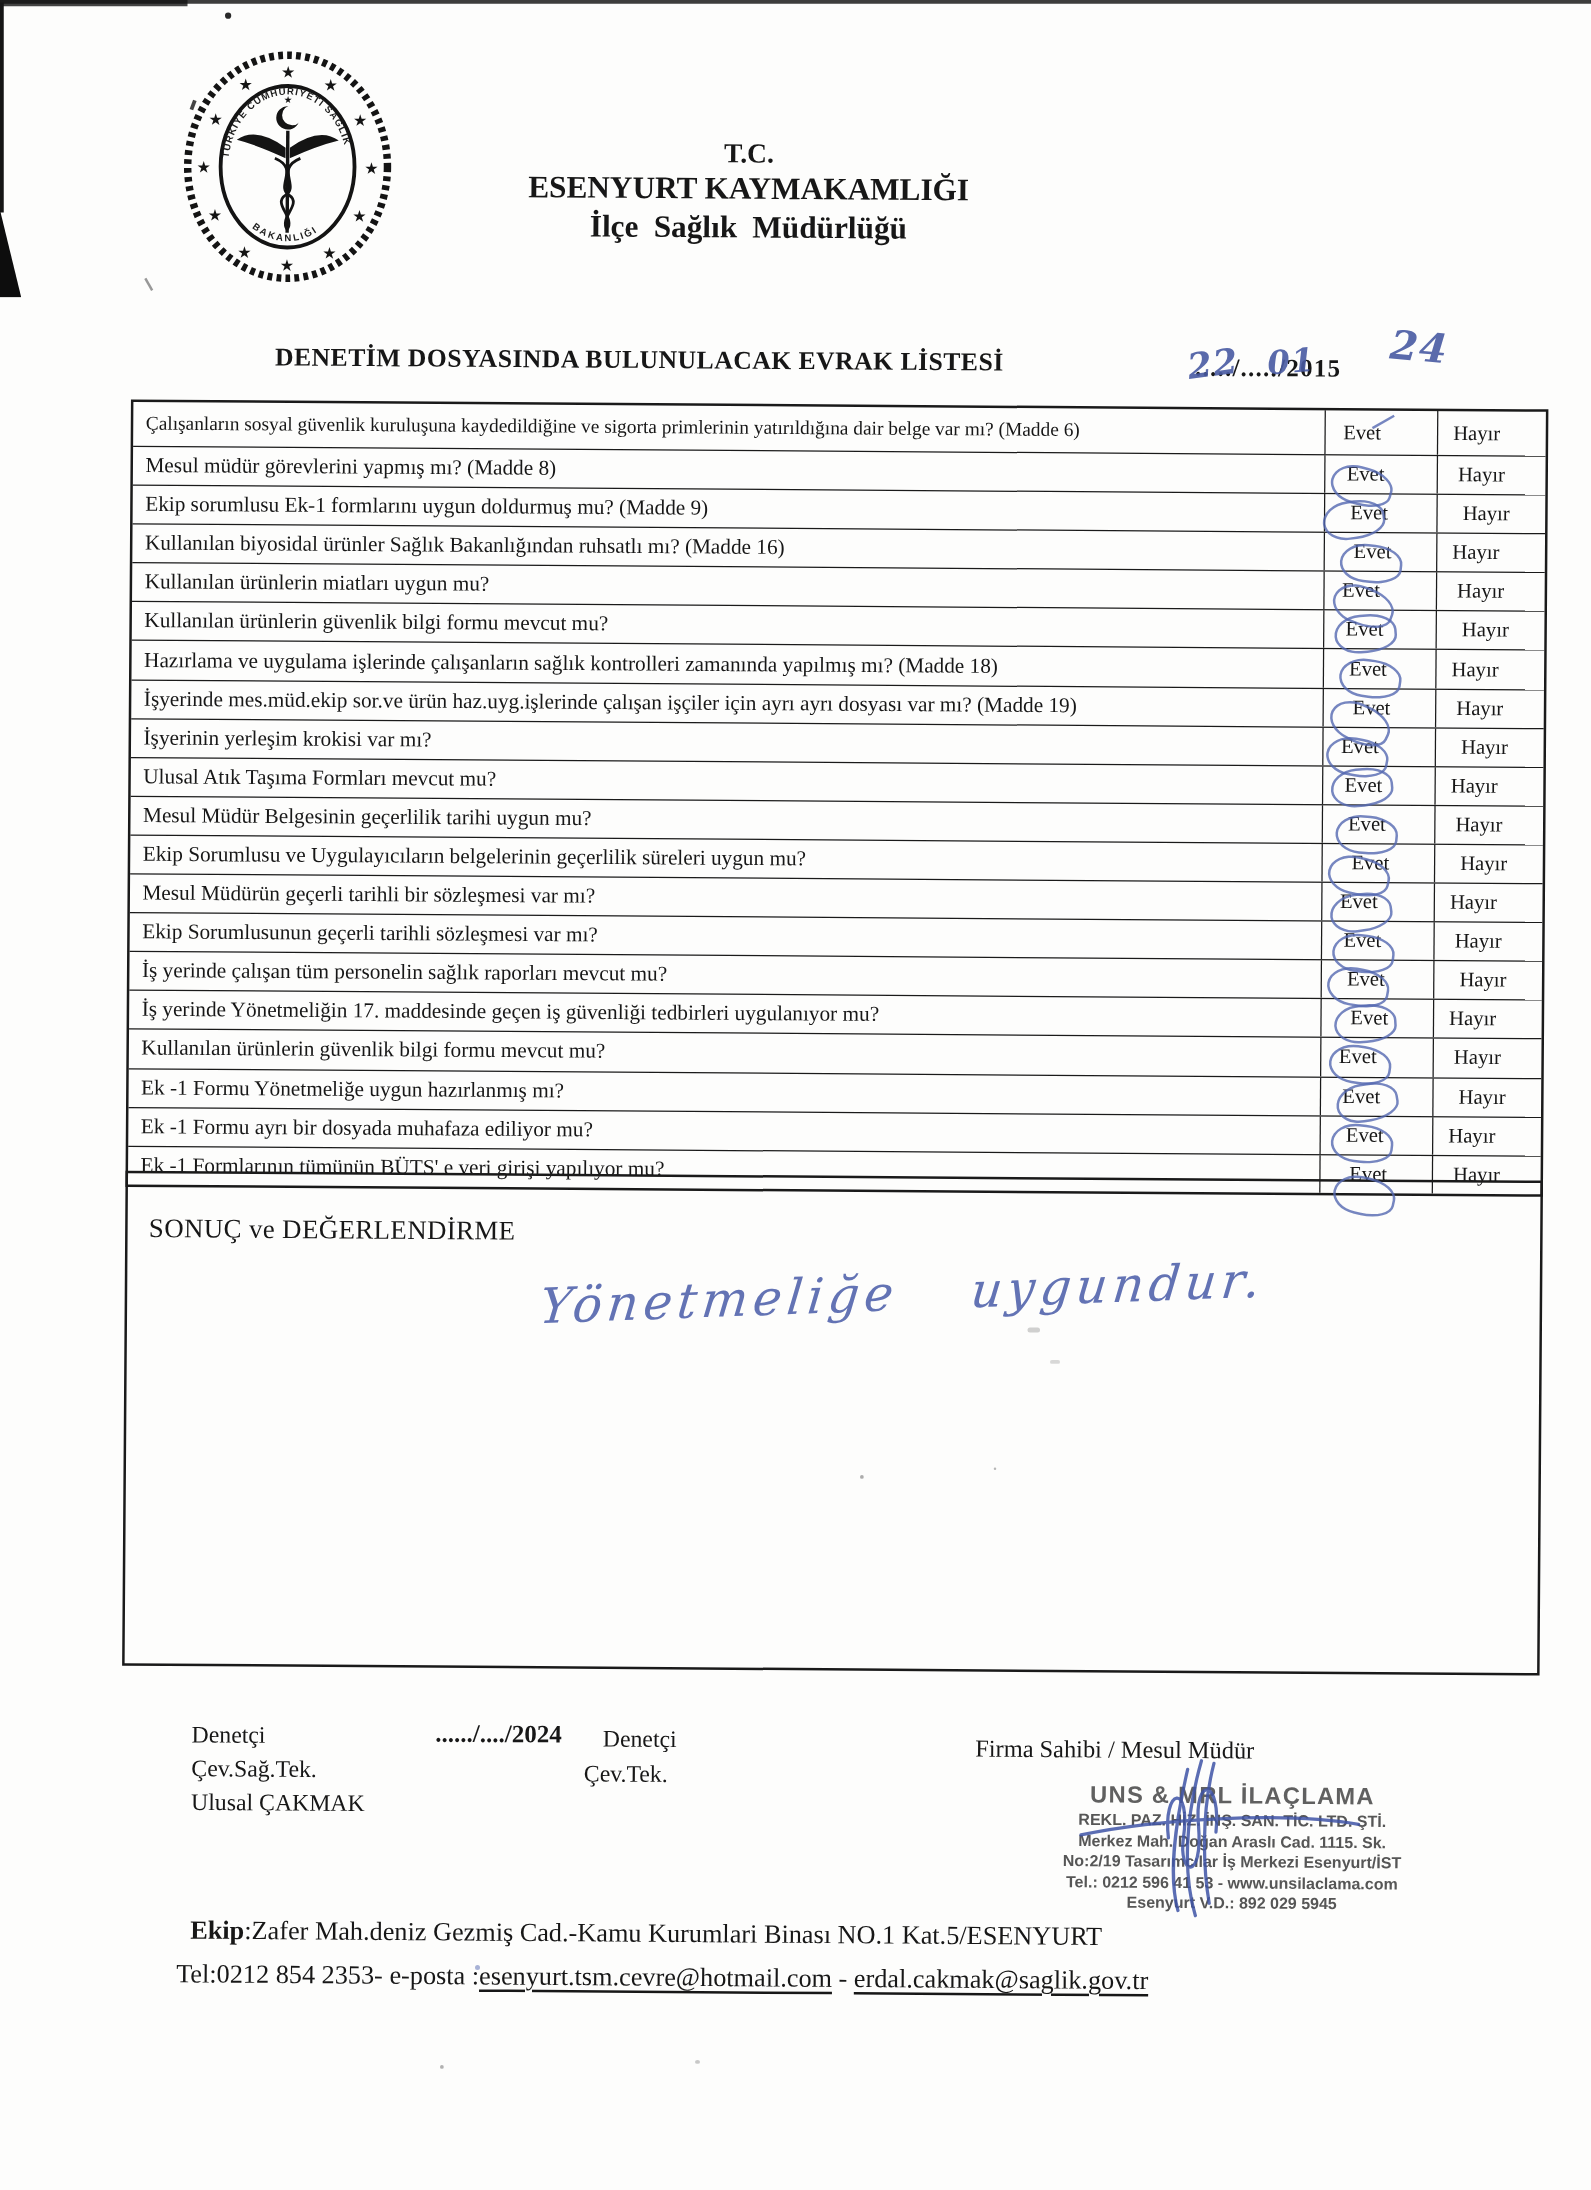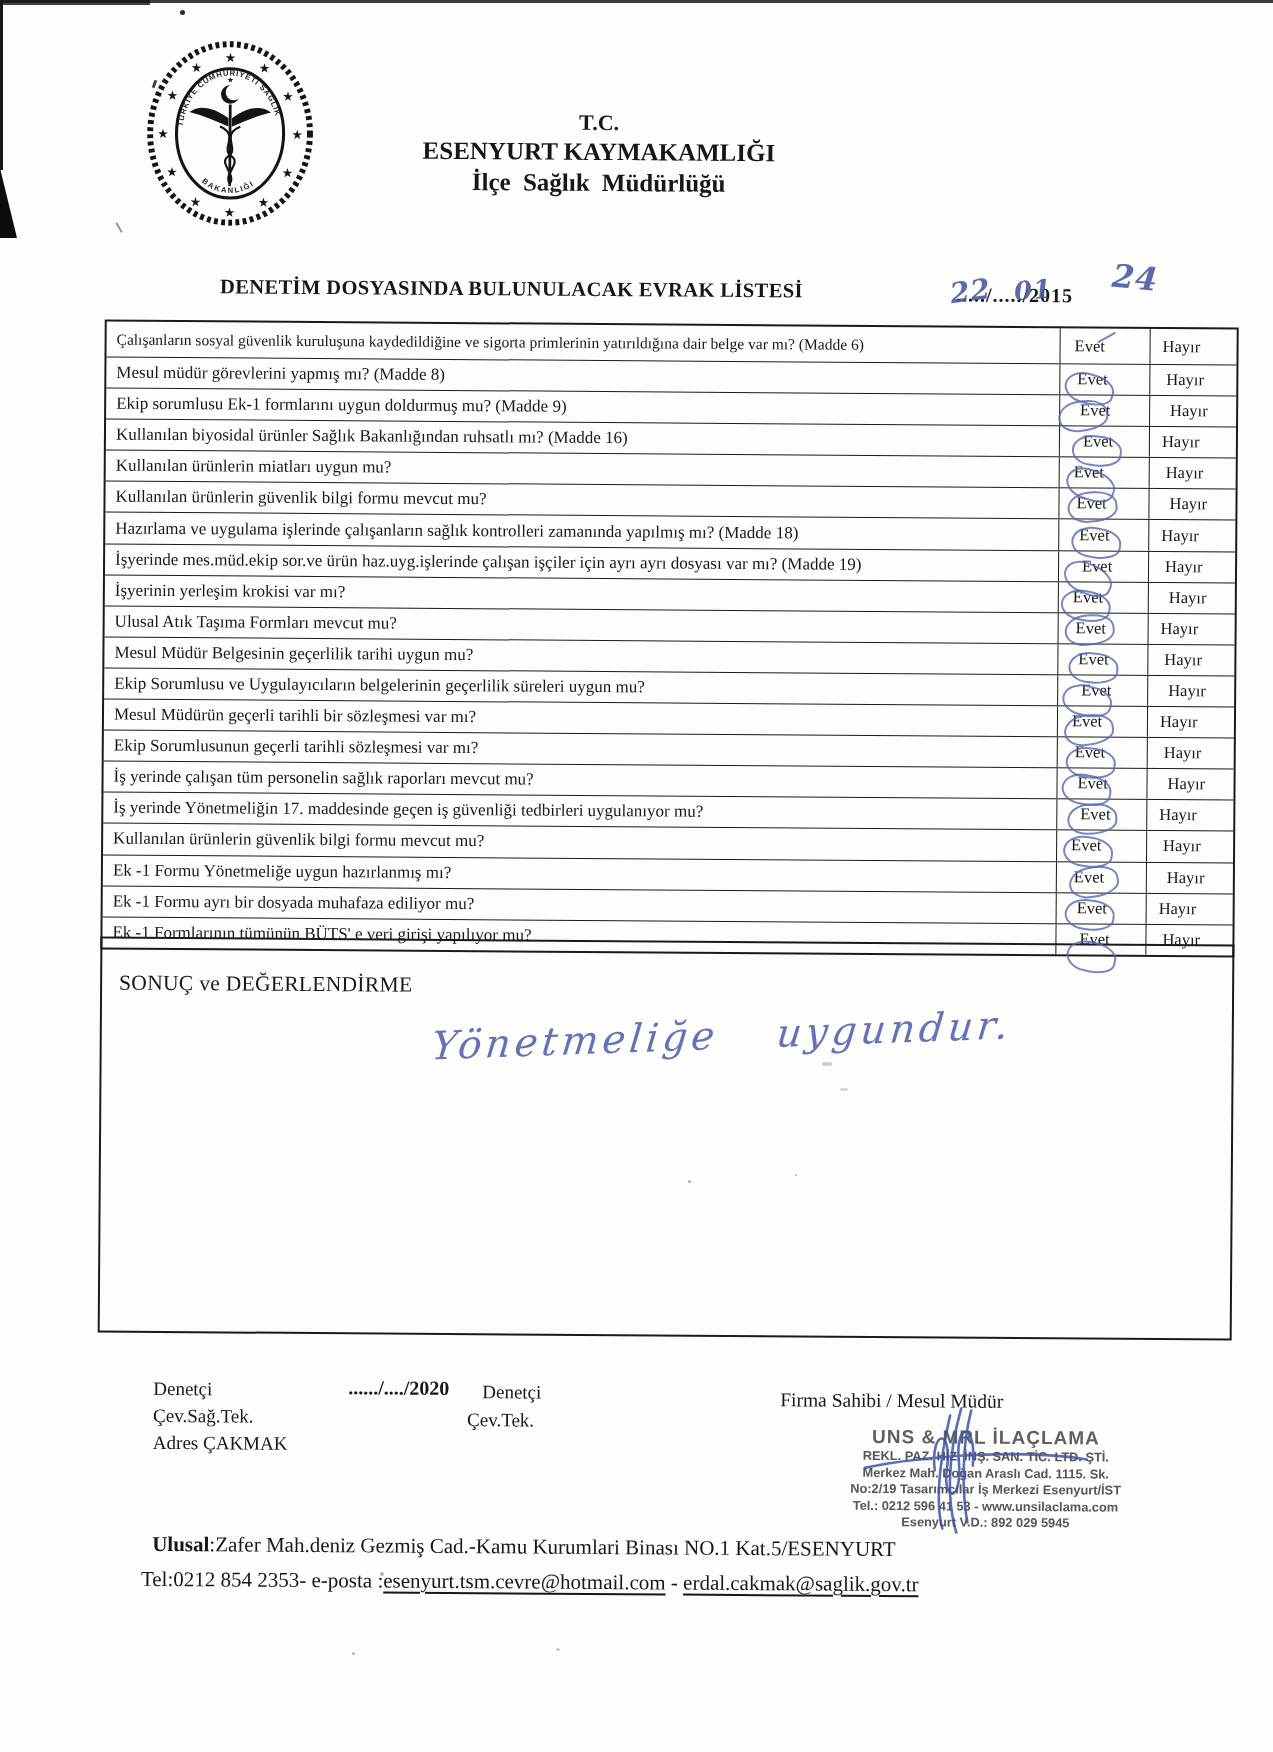--- a/index.html
+++ b/index.html
@@ -249,23 +249,23 @@
       </div>
 
     <div class="result-box">
       <div class="result-heading">SONUÇ ve DEĞERLENDİRME</div>
       <div class="result-hand">Yönetmeliğe uygundur.</div>
     </div>
 
     <div class="sig-left">
       <div>Denetçi</div>
       <div>Çev.Sağ.Tek.</div>
-      <div>Adres ÇAKMAK</div>
-    </div>
-    <div class="sig-date">....../..../2020</div>
+      <div>Ulusal ÇAKMAK</div>
+    </div>
+    <div class="sig-date">....../..../2024</div>
     <div class="sig-mid-role">Denetçi</div>
     <div class="sig-mid-title">Çev.Tek.</div>
     <div class="sig-right-role">Firma Sahibi / Mesul Müdür</div>
 
     <div class="stamp">
       <div class="stamp-l1">UNS &amp; MRL İLAÇLAMA</div>
       <div class="stamp-sm">REKL. PAZ. HİZ. İNŞ. SAN. TİC. LTD. ŞTİ.</div>
       <div class="stamp-sm">Merkez Mah. Doğan Araslı Cad. 1115. Sk.</div>
       <div class="stamp-sm">No:2/19 Tasarımcılar İş Merkezi Esenyurt/İST</div>
       <div class="stamp-sm">Tel.: 0212 596 41 53 - www.unsilaclama.com</div>
@@ -276,18 +276,18 @@
       <g stroke="#3f54a6" stroke-width="2.6" fill="none" opacity=".85" stroke-linecap="round">
         <path d="M115,15 C105,60 100,100 108,128"></path>
         <path d="M126,8 C113,55 112,100 122,132"></path>
         <path d="M136,10 C126,50 128,95 133,122"></path>
         <path d="M100,70 C95,30 118,25 112,70 C108,100 128,105 124,60 C120,20 142,22 138,65"></path>
         <path d="M30,68 C90,55 190,48 252,58"></path>
       </g>
     </svg>
 
     <div class="footer">
-      <div class="l1"><b>Ulusal</b><span>:Zafer Mah.deniz Gezmiş Cad.-Kamu  Kurumlari Binası  NO.1 Kat.5/ESENYURT</span></div>
+      <div class="l1"><b>Ekip</b><span>:Zafer Mah.deniz Gezmiş Cad.-Kamu  Kurumlari Binası  NO.1 Kat.5/ESENYURT</span></div>
       <div class="l2"><span>Tel:0212 854 2353-  e-posta  :</span><span class="email">esenyurt.tsm.cevre@hotmail.com</span><span> - </span><span class="email">erdal.cakmak@saglik.gov.tr</span></div>
     </div>
 
   </div>
 </div>
 
 </body></html>

